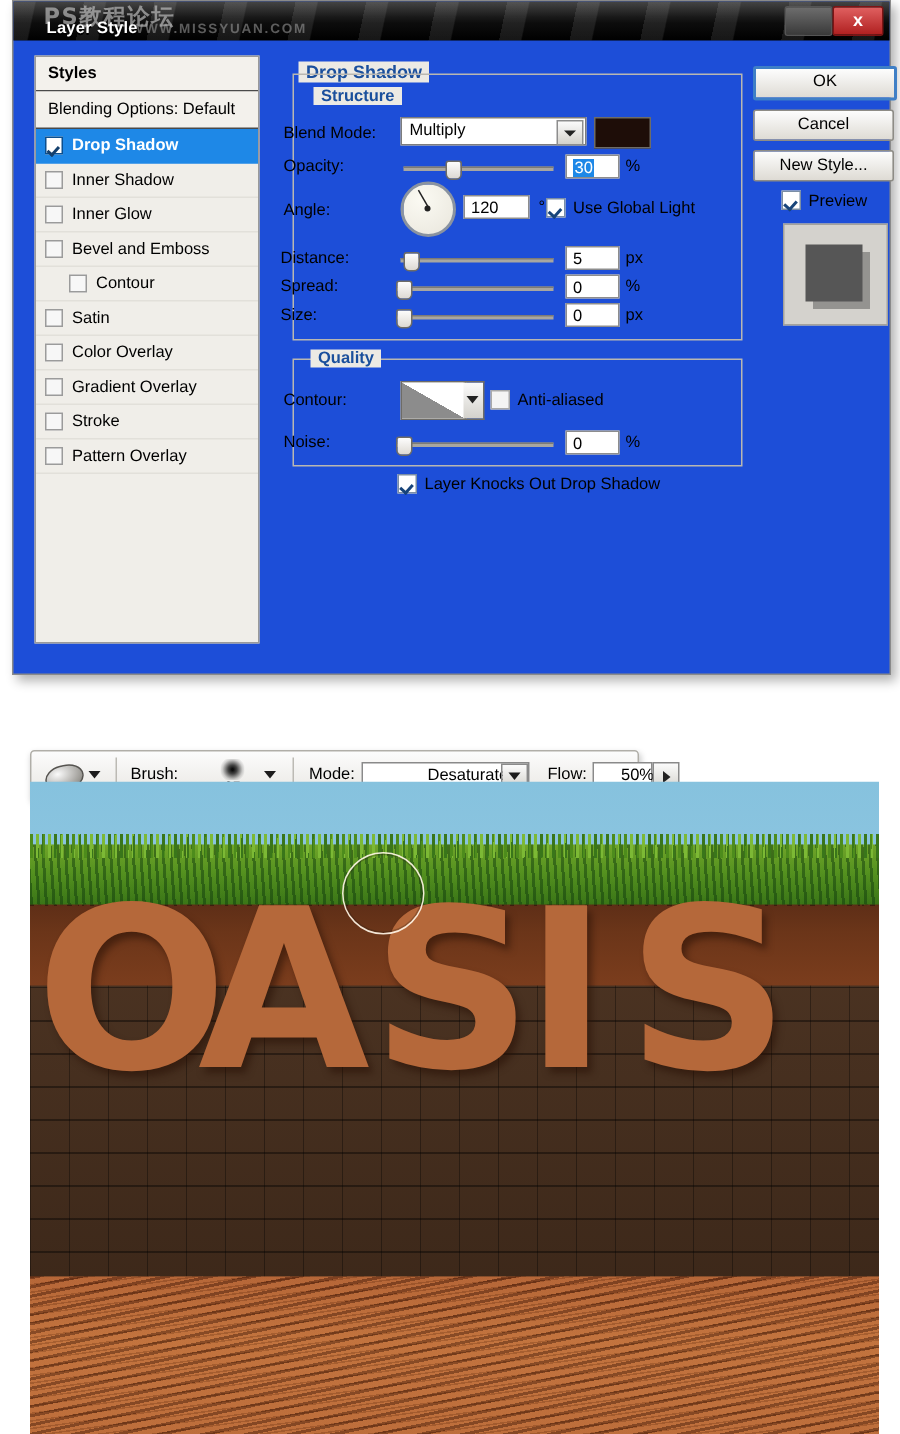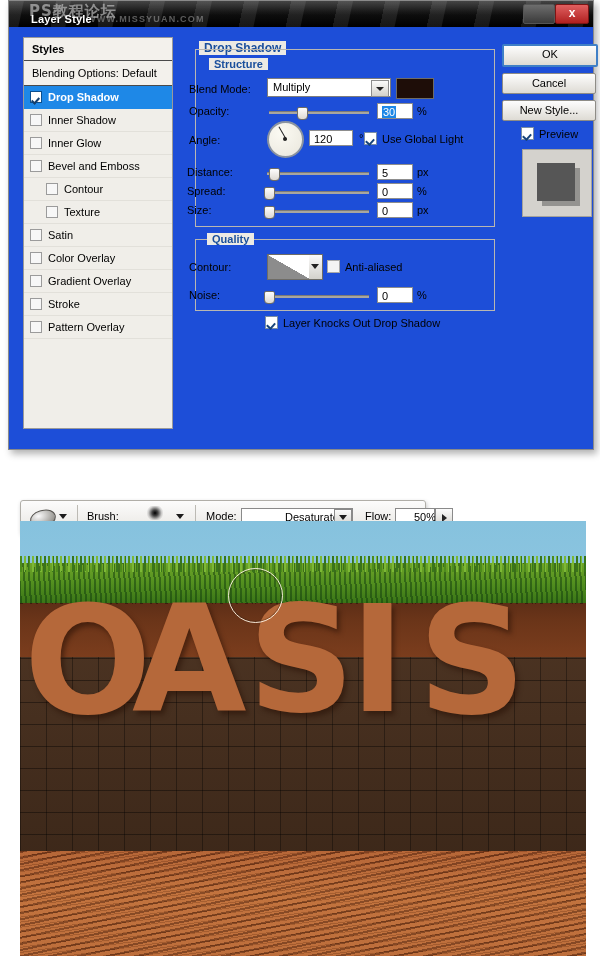--- a/index.html
+++ b/index.html
@@ -213,24 +213,20 @@
           <span>Inner Glow</span>
         </div>
         <div class="fx-row">
           <span class="cb"></span>
           <span>Bevel and Emboss</span>
         </div>
         <div class="fx-row indent">
           <span class="cb"></span>
           <span>Contour</span>
         </div>
-        <div class="fx-row indent">
-          <span class="cb"></span>
-          <span>Texture</span>
-        </div>
         <div class="fx-row">
           <span class="cb"></span>
           <span>Satin</span>
         </div>
         <div class="fx-row">
           <span class="cb"></span>
           <span>Color Overlay</span>
         </div>
         <div class="fx-row">
           <span class="cb"></span>

